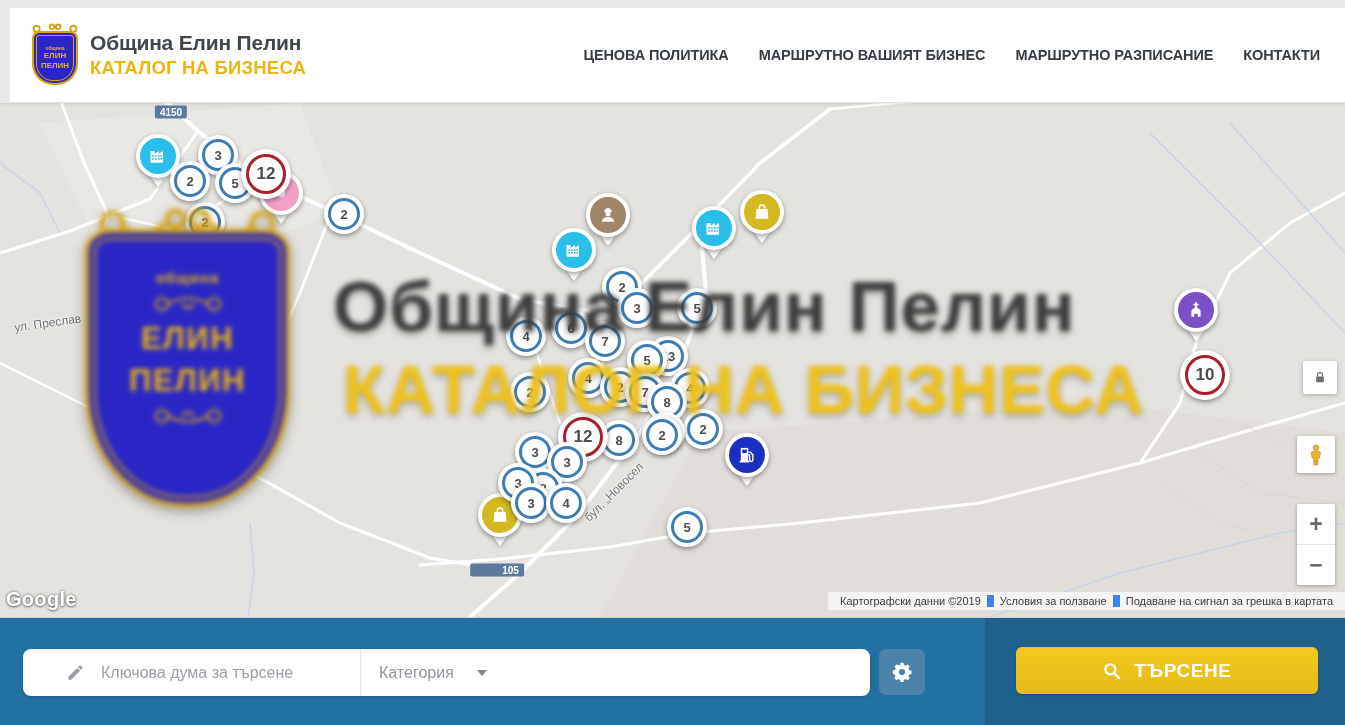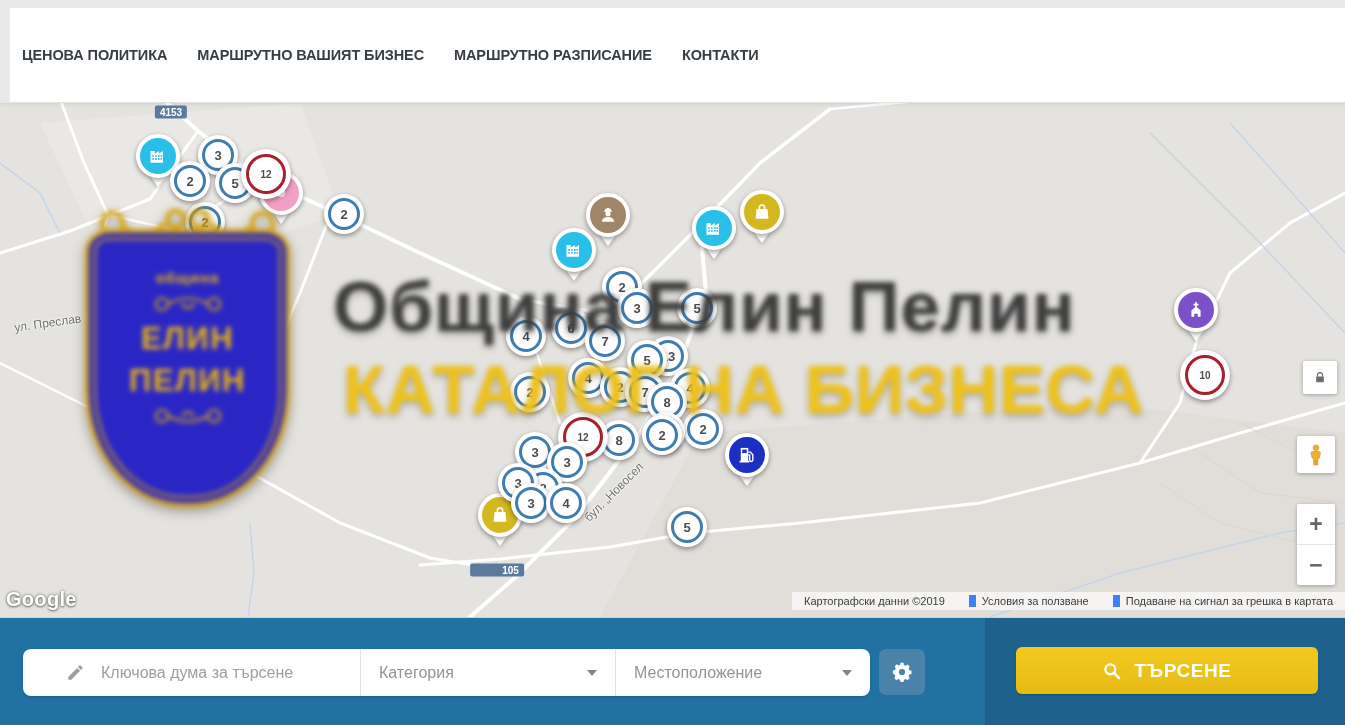--- a/index.html
+++ b/index.html
@@ -63,21 +63,21 @@
   .cluster{
     position:absolute;width:40px;height:40px;transform:translate(-50%,-50%);
     background:#fff;border-radius:50%;box-shadow:0 2px 5px rgba(0,0,0,.4);
   }
   .cluster .ring{
     position:absolute;inset:4px;border:3px solid #3e7cb1;border-radius:50%;background:#fff;
     display:flex;align-items:center;justify-content:center;
     font-size:13px;font-weight:700;color:#4d4d4d;
   }
   .cluster.big{width:50px;height:50px;}
-  .cluster.big .ring{inset:5px;font-size:10px;}
+  .cluster.big .ring{inset:5px;font-size:17px;}
   
   .wm{position:absolute;inset:0;z-index:6;pointer-events:none;filter:blur(2.5px);}
   .wm-crest{position:absolute;left:85px;top:112px;width:205px;height:292px;filter:drop-shadow(0 4px 6px rgba(0,0,0,.35));}
   .wm-shield{
     position:absolute;inset:14px 0 0 0;background:#2a26c6;border:4px solid #d7a312;
     border-radius:26px 26px 48% 48%/22px 22px 42% 42%;box-sizing:border-box;
     box-shadow:inset 0 0 0 5px #2a26c6, inset 0 0 0 7px #d7a312;
     display:flex;flex-direction:column;align-items:center;padding-top:36px;gap:7px;
   }
   .wm-crest svg.orn-top{position:absolute;top:-8px;left:8px;width:189px;height:30px;}
@@ -98,21 +98,21 @@
   }
   .mt-btn{background:#fff;height:35px;display:flex;align-items:center;padding:0 17px;font-size:17px;cursor:pointer;}
   .mt-map{font-weight:700;color:#111;}
   .mt-sat{color:#7f7f7f;border-left:1px solid #ededed;}
   .glogo{
     position:absolute;left:6px;bottom:6px;z-index:10;font-size:20px;font-weight:700;color:#fff;
     letter-spacing:.3px;text-shadow:0 0 3px rgba(90,90,90,.9),0 1px 2px rgba(90,90,90,.7);cursor:pointer;
   }
   .attrib{
     position:absolute;right:0;bottom:7px;height:18px;z-index:10;background:rgba(250,250,250,.78);
-    display:flex;align-items:center;font-size:11px;color:#3c3c3c;padding:0 6px;gap:18px;
+    display:flex;align-items:center;font-size:11px;color:#3c3c3c;padding:0 6px;
   }
   .attrib span{padding:0 6px;white-space:nowrap;}
   .attrib span + span{border-left:7px solid #3b82f6;}
   .ctl{position:absolute;background:#fff;box-shadow:0 1px 4px rgba(0,0,0,.3);border-radius:2px;z-index:10;}
   .lockbtn{left:1303px;top:258px;width:34px;height:33px;display:flex;align-items:center;justify-content:center;cursor:pointer;}
   .pegbtn{left:1297px;top:333px;width:38px;height:37px;display:flex;align-items:center;justify-content:center;cursor:pointer;}
   .zoomctl{left:1297px;top:401px;width:38px;height:81px;display:flex;flex-direction:column;}
   .z-btn{flex:1;display:flex;align-items:center;justify-content:center;font-size:23px;font-weight:700;color:#666;cursor:pointer;}
   .z-btn:first-child{border-bottom:1px solid #e6e6e6;}
   
@@ -125,41 +125,62 @@
     position:absolute;left:23px;top:31px;width:847px;height:47px;background:#fff;border-radius:8px;
     display:flex;box-shadow:0 1px 3px rgba(0,0,0,.18);
   }
   .sec{display:flex;align-items:center;box-sizing:border-box;height:100%;}
   .sec-kw{width:337px;padding-left:43px;gap:14px;}
   .sec-kw input{
     border:0;outline:0;font-size:16px;color:#555;width:240px;background:transparent;
     font-family:inherit;
   }
   .sec-kw input::placeholder{color:#9aa0a6;}
-  .sec-dd{width:255px;border-left:1px solid #e2e2e2;padding:0 18px;justify-content:space-between;
+  .sec-dd{width:255px;border-left:1px solid #e2e2e2;padding:0 18px;justify-content:flex-start;
     color:#8e959b;font-size:16px;cursor:pointer;gap:23px;}
   .caret{width:0;height:0;border-left:5px solid transparent;border-right:5px solid transparent;border-top:6px solid #7e868c;}
   .gear-btn{
     position:absolute;left:879px;top:31px;width:46px;height:46px;background:#4a82a9;border:0;
     border-radius:7px;display:flex;align-items:center;justify-content:center;cursor:pointer;
   }
   .search-btn{
     position:absolute;left:1016px;top:29px;width:302px;height:47px;border:0;border-radius:6px;
     background:linear-gradient(#f3ca20,#e6ba15);color:#fff;font-weight:700;font-size:19px;
     letter-spacing:.6px;display:flex;align-items:center;justify-content:center;gap:12px;
     cursor:pointer;font-family:inherit;box-shadow:0 1px 2px rgba(0,0,0,.2);
   }
 </style>
 </head>
 <body>
 
 <div class="topstrip"></div>
 
 <header>
   <div class="edge-left"></div>
+  <div class="brand">
+    <div class="crest-sm">
+      <svg class="orn" viewBox="0 0 120 26">
+        <g fill="none" stroke="#d7a312" stroke-width="5">
+          <circle cx="12" cy="15" r="8"></circle>
+            <circle cx="108" cy="15" r="8"></circle>
+          <circle cx="52" cy="10" r="6"></circle>
+            <circle cx="68" cy="10" r="6"></circle>
+        </g>
+      </svg>
+      <div class="shield">
+        <div class="t">община</div>
+        <div class="l">ЕЛИН</div>
+        <div class="l">ПЕЛИН</div>
+      </div>
+    </div>
+    <div>
+      <div class="brand-title">Община Елин Пелин</div>
+      <div class="brand-sub">КАТАЛОГ НА БИЗНЕСА</div>
+    </div>
+  </div>
   <nav>
       <a class="nav-item">ЦЕНОВА ПОЛИТИКА</a>
       <a class="nav-item">МАРШРУТНО ВАШИЯТ БИЗНЕС</a>
       <a class="nav-item">МАРШРУТНО РАЗПИСАНИЕ</a>
       <a class="nav-item">КОНТАКТИ</a>
     </nav>
 </header>
 
 <div class="map">
 
@@ -189,21 +210,21 @@
       <path d="M990,514 L1120,470 L1280,430 L1345,420"></path>
       <path d="M248,514 L254,470 L250,420"></path>
       <path d="M0,60 L40,90 L60,130"></path>
     </g>
     <g stroke="#d9d6cf" stroke-width="1" fill="none">
       <path d="M1160,380 L1220,420 L1300,440 M1200,350 L1260,390 L1345,400 M1240,320 L1300,350"></path>
     </g>
   </svg>
 
   <div class="layer road-labels">
-      <span class="rlabel shield" style="left: 171px; top: 9px;">4153</span>
+      <span class="rlabel shield" style="left: 171px; top: 9px;">4150</span>
       <span class="rlabel shield" style="left: 497px; top: 467px; padding-left: 32px;">105</span>
       <span class="rlabel street" style="left: 14px; top: 213px; transform: rotate(-8deg);">ул. Преслав</span>
       <span class="rlabel street" style="left: 575px; top: 382px; transform: rotate(-45deg);">бул. „Новосел</span>
       <span class="rlabel street" style="left: 698px; top: 196px; transform: rotate(-78deg);">ции</span>
     </div>
   <div class="layer markers">
       <div class="pin" style="left: 158px; top: 53px; color: rgb(41, 191, 232);">
         <div class="pin-tail"></div>
         <div class="pin-head" style="background:#29bfe8">
           <svg viewBox="0 0 24 24" width="20" height="20">
@@ -553,24 +574,20 @@
     <div class="sec sec-kw">
       <svg viewBox="0 0 24 24" width="19" height="19" fill="#9aa0a6">
         <path d="M3 17.25V21h3.75L17.8 9.94l-3.75-3.75L3 17.25zM20.71 7.04a1 1 0 000-1.41l-2.34-2.34a1 1 0 00-1.41 0l-1.83 1.83 3.75 3.75 1.83-1.83z"></path>
       </svg>
       <input type="text" placeholder="Ключова дума за търсене" style="">
     </div>
     <div class="sec sec-dd">
       <span>Категория</span>
       <span class="caret"></span>
     </div>
-    <div class="sec sec-dd">
-      <span>Местоположение</span>
-      <span class="caret"></span>
-    </div>
   </div>
 
   <button class="gear-btn">
     <svg viewBox="0 0 24 24" width="22" height="22">
       <path fill="#fff" d="M10.3 2h3.4l.5 2.4 1.9.8 2-1.3 2.4 2.4-1.3 2 .8 1.9 2.4.5v3.4l-2.4.5-.8 1.9 1.3 2-2.4 2.4-2-1.3-1.9.8-.5 2.4h-3.4l-.5-2.4-1.9-.8-2 1.3-2.4-2.4 1.3-2-.8-1.9L2 13.7v-3.4l2.4-.5.8-1.9-1.3-2 2.4-2.4 2 1.3 1.9-.8z"></path>
       <circle cx="12" cy="12" r="3.4" fill="#4a82a9"></circle>
     </svg>
   </button>
 
   <button class="search-btn">

